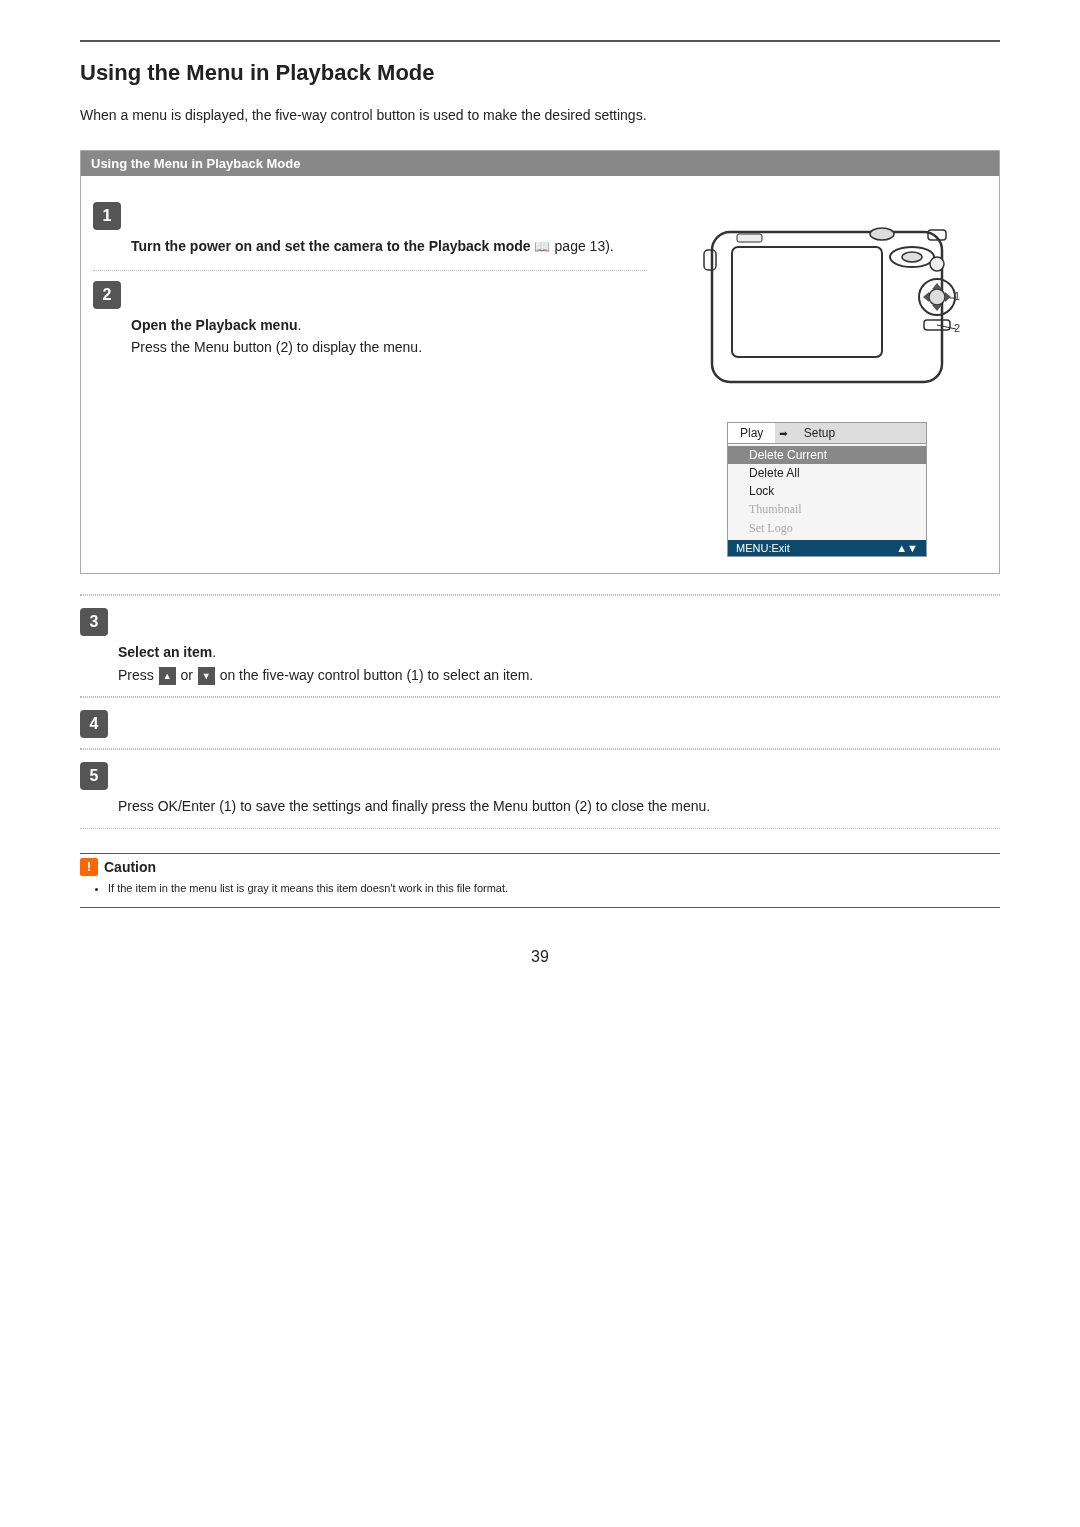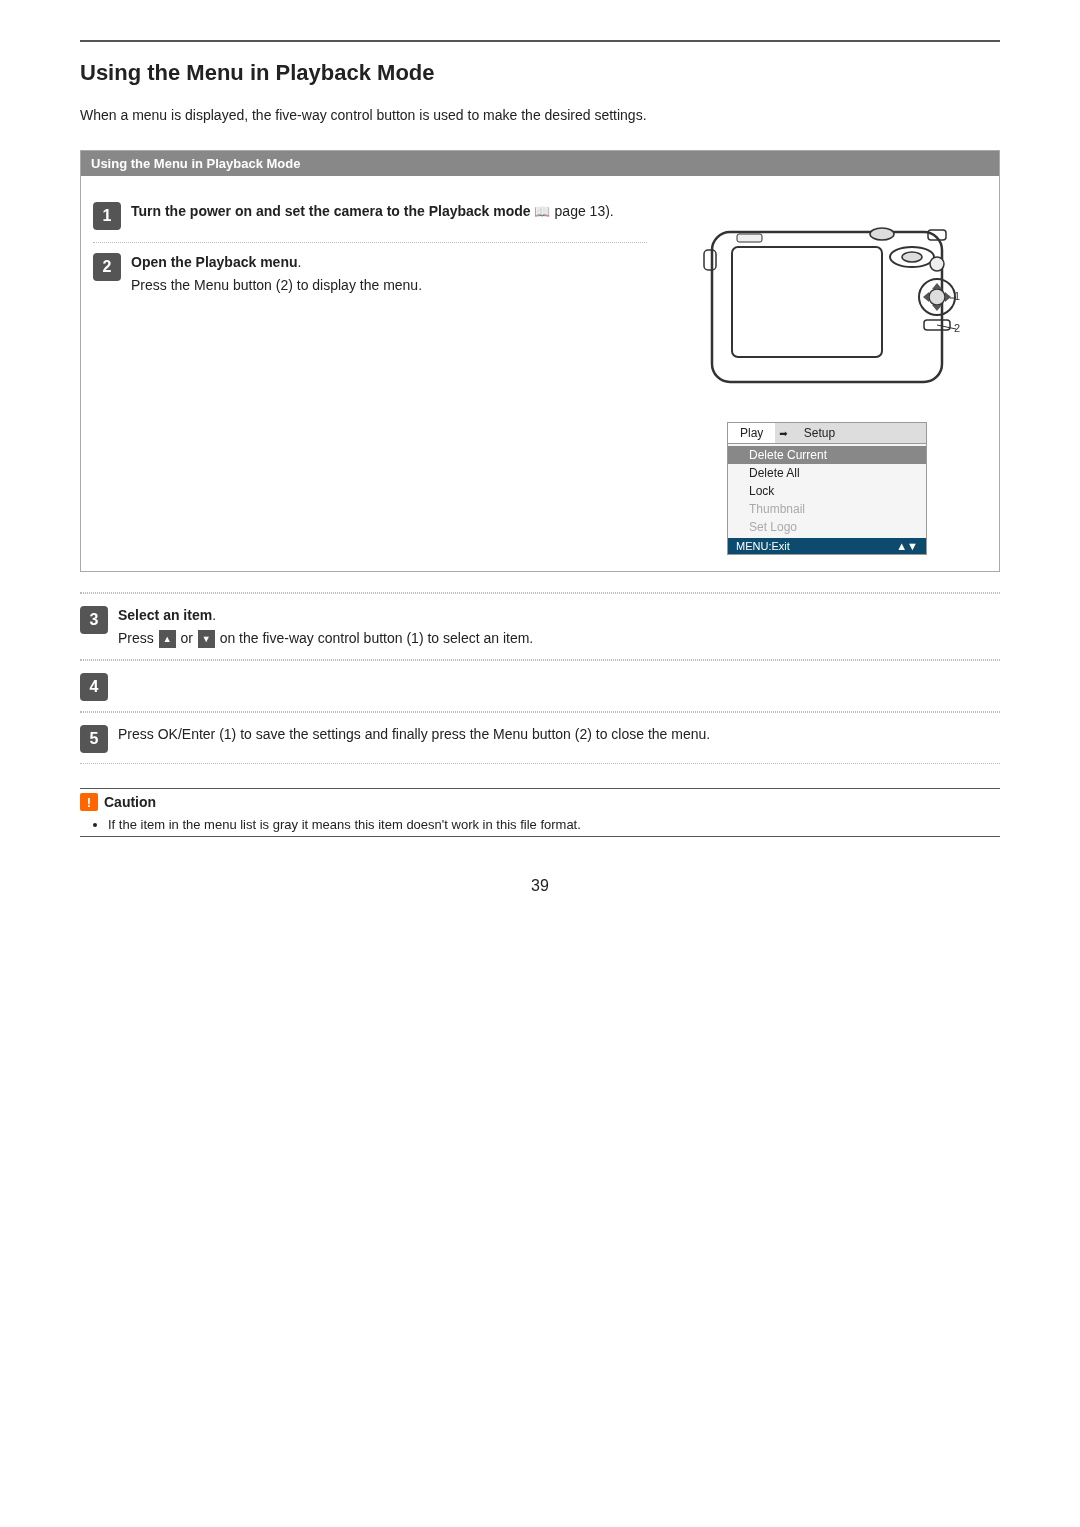--- a/index.html
+++ b/index.html
@@ -87,20 +87,21 @@
       justify-content: center;
       border-radius: 4px;
       flex-shrink: 0;
       margin-top: 2px;
     }
 
     .step-content {
       flex: 1;
       font-size: 14px;
       line-height: 1.6;
+      margin-top: 35px;
     }
 
     .step-content .step-title {
       font-weight: bold;
     }
 
     
     .outer-steps {
       margin-top: 8px;
     }
@@ -160,20 +161,21 @@
       font-size: 12px;
     }
 
     .menu-item.selected {
       background: #888;
       color: #fff;
     }
 
     .menu-item.gray {
       color: #aaa;
+      font-family: Liberation Serif, serif;
     }
 
     .menu-footer {
       display: flex;
       justify-content: space-between;
       background: #0c4a6e;
       color: #fff;
       padding: 2px 8px;
       font-size: 11px;
     }
@@ -204,21 +206,22 @@
       font-size: 13px;
       display: flex;
       align-items: center;
       justify-content: center;
       border-radius: 2px;
       flex-shrink: 0;
     }
 
     .caution-body {
       margin-left: 8px;
-      font-size: 13px;
+      margin-bottom: 10px;
+      font-size: 11px;
       line-height: 1.6;
     }
 
     .caution-body li {
       list-style: disc;
       margin-left: 20px;
     }
 
     .page-number {
       text-align: center;

